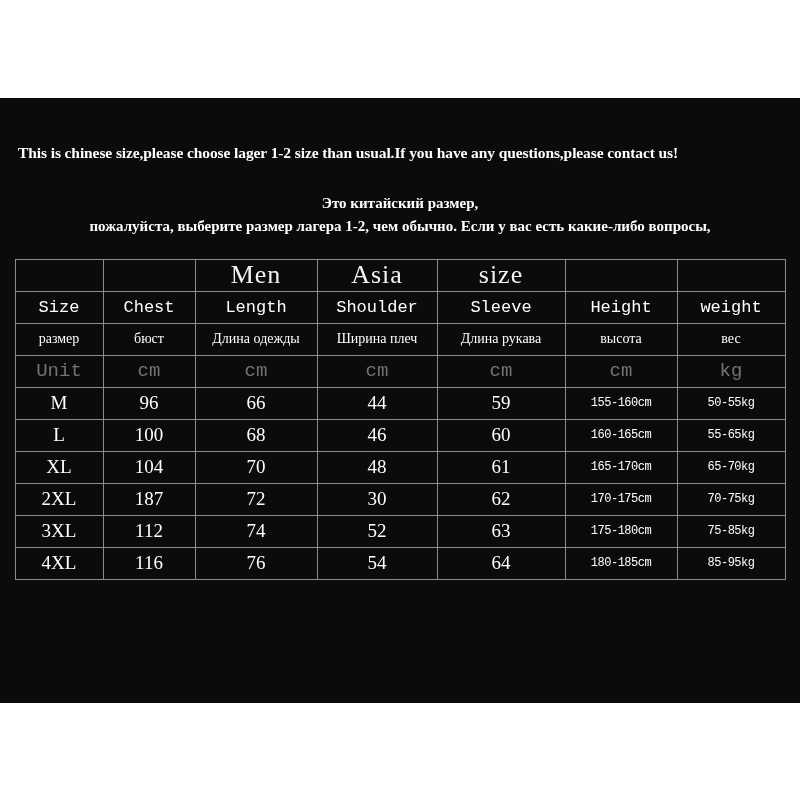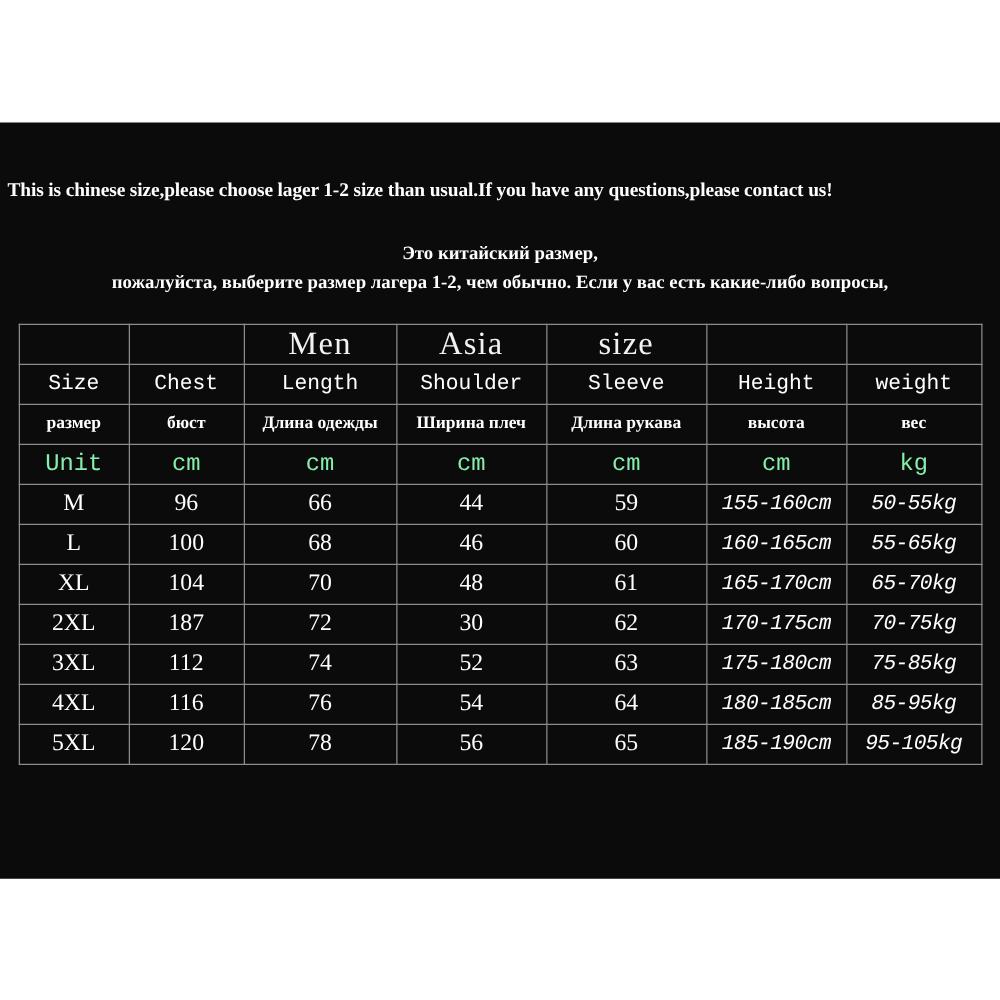--- a/index.html
+++ b/index.html
@@ -23,21 +23,21 @@
     position: absolute;
     left: 0;
     top: 98px;
     width: 800px;
     height: 605px;
     background: #0b0b0b;
     color: #ffffff;
     box-sizing: border-box;
   }
   .notice {
-    padding: 46px 18px 12px 6px;
+    padding: 46px 18px 12px 18px;
     font-family: "Liberation Serif", serif;
     font-size: 15.5px;
     font-weight: bold;
     color: #ffffff;
     letter-spacing: -0.1px;
     white-space: nowrap;
   }
   .ru-block {
     padding: 18px 26px 16px 26px;
     text-align: center;
@@ -75,40 +75,39 @@
     height: 31px;
     font-size: 17px;
     font-family: "Liberation Mono", monospace;
     letter-spacing: 0px;
     color: #ffffff;
   }
   .row-head-ru td {
     height: 30px;
     font-size: 14px;
     font-family: "Liberation Serif", serif;
-    font-weight: bold;
+    font-weight: normal;
     color: #ffffff;
   }
   .row-unit td {
     height: 34px;
     font-size: 19px;
     font-family: "Liberation Mono", monospace;
-    color: #86efac;
+    color: #737373;
   }
   .row-data td {
     height: 32px;
     font-size: 19px;
     font-family: "Liberation Serif", serif;
     color: #ffffff;
   }
   .row-data td.small {
-    font-size: 17px;
+    font-size: 12px;
     font-family: "Liberation Mono", monospace;
     letter-spacing: -0.5px;
-    font-style: italic;
   }
 </style>
 </head>
 <body>
 
 <div class="page">
   <div class="chart">
 
     <div class="notice">This is  chinese size,please choose lager 1-2 size than usual.If you have any questions,please contact us!</div>
 
@@ -215,26 +214,17 @@
         </tr>
         <tr class="row-data">
           <td>4XL</td>
           <td>116</td>
           <td>76</td>
           <td>54</td>
           <td>64</td>
           <td class="small">180-185cm</td>
           <td class="small">85-95kg</td>
         </tr>
-        <tr class="row-data">
-          <td>5XL</td>
-          <td>120</td>
-          <td>78</td>
-          <td>56</td>
-          <td>65</td>
-          <td class="small">185-190cm</td>
-          <td class="small">95-105kg</td>
-        </tr>
       </tbody>
     </table>
 
   </div>
 </div>
 
 </body></html>

